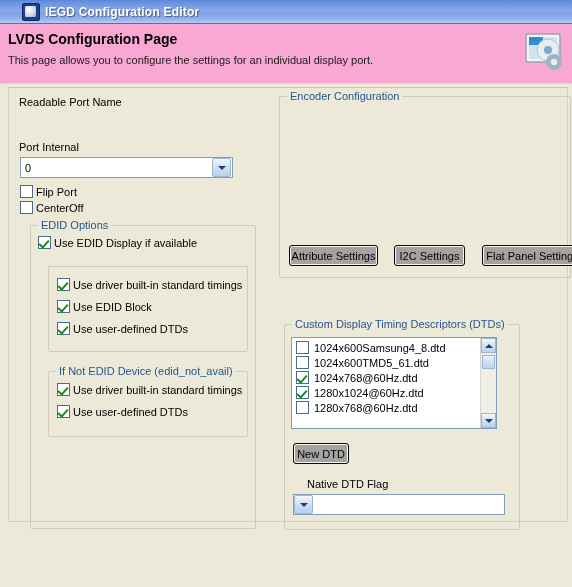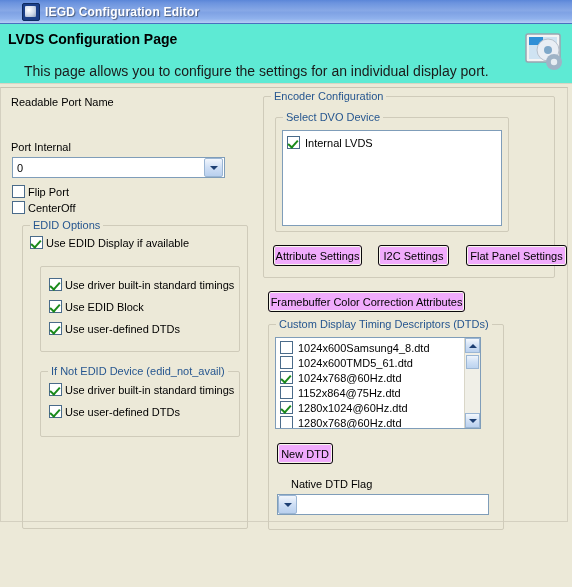--- a/index.html
+++ b/index.html
@@ -44,69 +44,69 @@
   .tb-title {
     color: #fff;
     font-size: 12px;
     font-weight: bold;
     text-shadow: 1px 1px 1px rgba(0,0,0,.45);
     letter-spacing: .2px;
   }
 
   
   .header {
-    background: #5eead4;
+    background: #f9a8d4;
     height: 60px;
     box-sizing: border-box;
     padding: 7px 0 0 8px;
     position: relative;
     border-bottom: 1px solid #d8d5c4;
   }
   .header h1 {
     margin: 0 0 7px 0;
     font-size: 14px;
     font-weight: bold;
     color: #000;
   }
   .header p {
-    margin: 16px;
-    font-size: 14px;
+    margin: 0;
+    font-size: 11px;
     color: #1a1a1a;
   }
   .header-icon {
     position: absolute;
     right: 4px; top: 8px;
     width: 44px; height: 42px;
   }
 
   
   .content {
     position: relative;
     height: 442px;
     background: #ece9d8;
     box-sizing: border-box;
-    padding: 3px 4px 4px 0;
+    padding: 3px 4px 4px 8px;
   }
   .content-inner {
     position: relative;
     width: 100%; height: 100%;
     border: 1px solid #d4d0c0;
     border-top-color: #c8c4b4;
     background: #ece9d8;
     box-sizing: border-box;
   }
 
   .col-left {
     position: absolute;
     left: 0; top: 0;
     width: 258px; height: 100%;
   }
   .col-right {
     position: absolute;
-    left: 258px; top: 0;
+    left: 266px; top: 0;
     right: 0; height: 100%;
   }
 
   
   .lbl {
     font-size: 11px;
     color: #000;
   }
 
   .textbox {
@@ -194,21 +194,21 @@
     padding: 0 3px;
     font-size: 11px;
     color: #26568f;
     white-space: nowrap;
   }
 
   
   .btn {
     box-sizing: border-box;
     height: 21px;
-    background: #f0abfc;
+    background: #a3a3a3;
     border: 1px solid #0a0a0a;
     border-radius: 3px;
     box-shadow: inset 0 0 0 1px #f6f4ea;
     font-family: "Liberation Sans", sans-serif;
     font-size: 11px;
     color: #000;
     display: inline-flex;
     align-items: center;
     justify-content: center;
     padding: 0 7px;
@@ -363,58 +363,43 @@
         </div>
       </div>
     </div>
   </div>
 
   <div class="col-right">
 
     <div class="group" style="left:4px;top:8px;width:292px;height:182px;">
       <div class="gtitle">Encoder Configuration</div>
 
-      <div class="group" style="left:11px;top:20px;width:234px;height:115px;">
-        <div class="gtitle">Select DVO Device</div>
-
-        <div class="listbox" style="position:absolute;left:6px;top:12px;width:220px;height:96px;">
-          <div class="listrow" style="margin-top:4px;">
-            <span class="cbox checked"></span>
-            <span class="ltext">Internal LVDS</span>
-          </div>
-        </div>
-      </div>
 
       <div class="btn" style="position:absolute;left:9px;top:148px;width:89px;">Attribute Settings</div>
       <div class="btn" style="position:absolute;left:114px;top:148px;width:71px;">I2C Settings</div>
       <div class="btn" style="position:absolute;left:202px;top:148px;width:101px;">Flat Panel Settings</div>
     </div>
 
-    <div class="btn" style="position:absolute;left:9px;top:203px;width:197px;">Framebuffer Color Correction Attributes</div>
 
     <div class="group" style="left:9px;top:236px;width:236px;height:206px;">
       <div class="gtitle">Custom Display Timing Descriptors (DTDs)</div>
 
       <div class="listbox" style="position:absolute;left:6px;top:12px;width:206px;height:92px;">
 
         <div class="listrow" style="margin-top:2px;">
           <span class="cbox"></span>
           <span class="ltext">1024x600Samsung4_8.dtd</span>
         </div>
         <div class="listrow">
           <span class="cbox"></span>
           <span class="ltext">1024x600TMD5_61.dtd</span>
         </div>
         <div class="listrow">
           <span class="cbox checked"></span>
           <span class="ltext">1024x768@60Hz.dtd</span>
-        </div>
-        <div class="listrow">
-          <span class="cbox"></span>
-          <span class="ltext">1152x864@75Hz.dtd</span>
         </div>
         <div class="listrow">
           <span class="cbox checked"></span>
           <span class="ltext">1280x1024@60Hz.dtd</span>
         </div>
         <div class="listrow">
           <span class="cbox"></span>
           <span class="ltext">1280x768@60Hz.dtd</span>
         </div>
 

